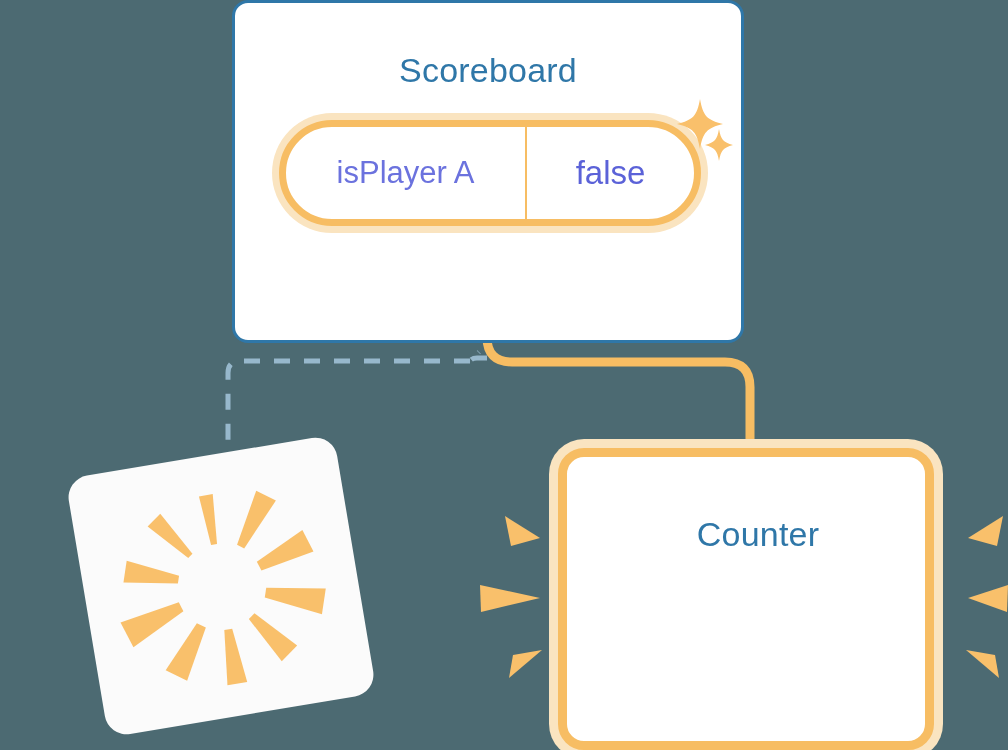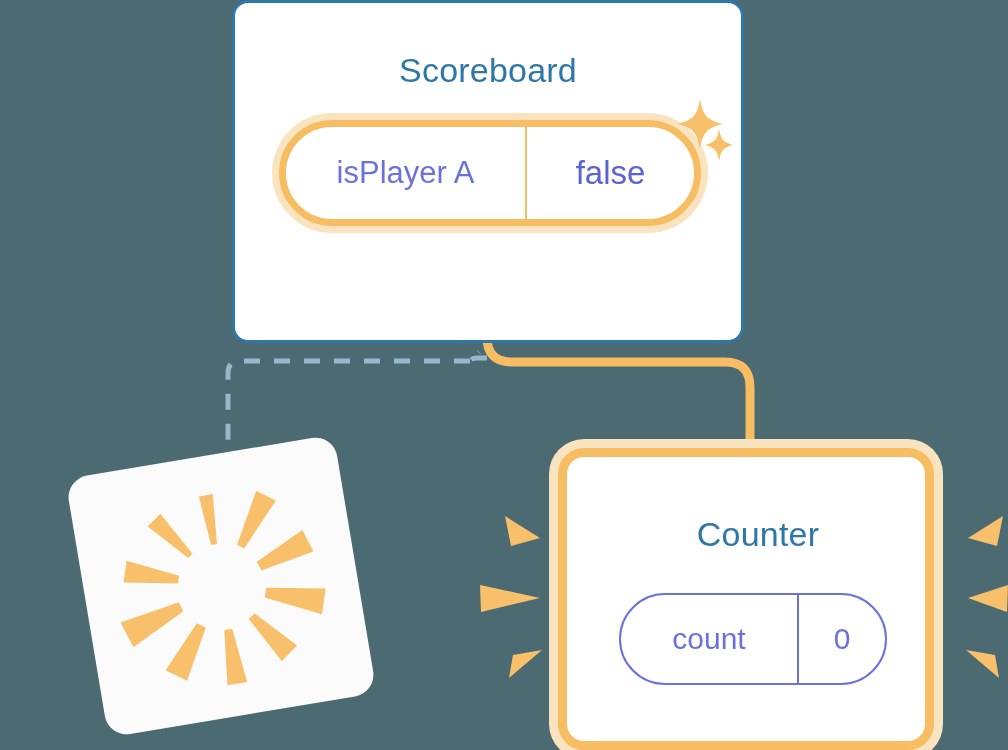--- a/index.html
+++ b/index.html
@@ -220,24 +220,20 @@
     <div class="card card-scoreboard">
       <div class="card-title title-scoreboard">Scoreboard</div>
       <div class="pill pill-highlight">
         <div class="pill-cell pill-key">isPlayer A</div>
         <div class="pill-cell pill-value">false</div>
       </div>
     </div>
 
     <div class="card card-counter">
       <div class="card-title title-counter">Counter</div>
-      <div class="pill pill-plain">
-        <div class="pill-cell pill-key">count</div>
-        <div class="pill-cell pill-value">0</div>
-      </div>
     </div>
 
   </div>
 
   <svg class="layer" id="sparkles" viewBox="0 0 1008 750">
     <path fill="#f9c06b" d="M 700 99
              C 703 116 707 120 723 124
              C 707 128 703 132 700 149
              C 697 132 693 128 677 124
              C 693 120 697 116 700 99 Z"></path>

